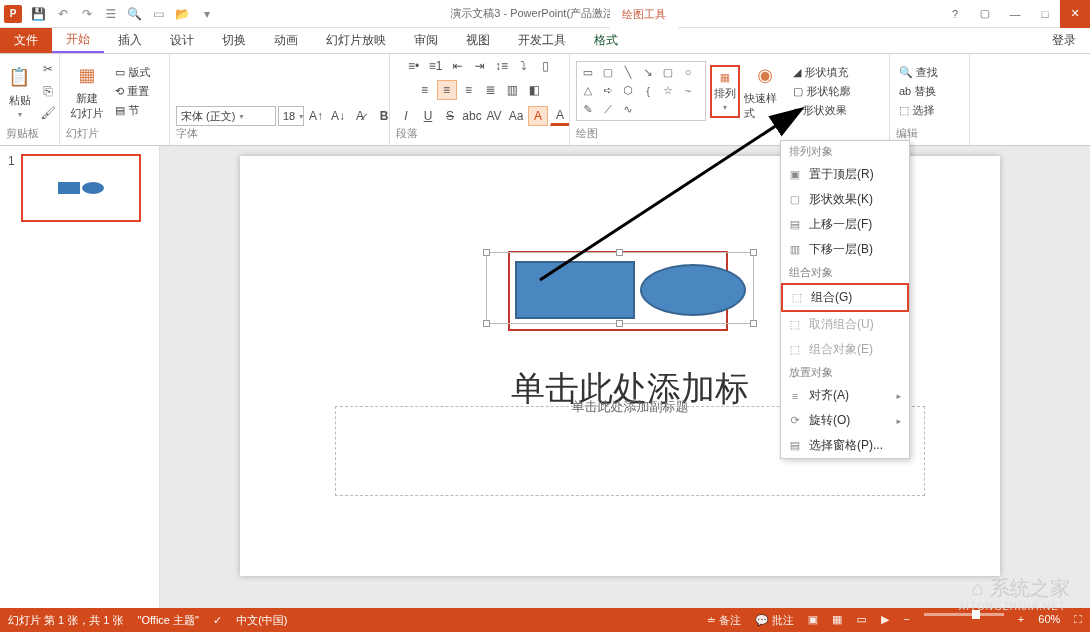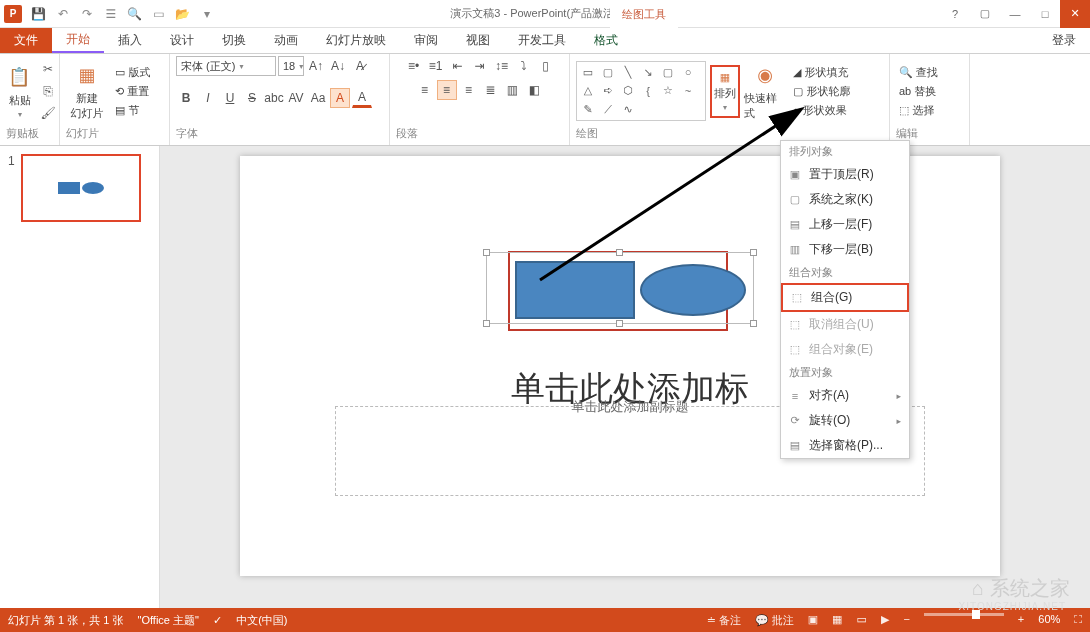--- a/index.html
+++ b/index.html
@@ -164,21 +164,21 @@
         <div class="small-btn">
             <span>▤</span>
             <span>节</span>
           </div>
       </div>
     </div>
     <div class="group-label">幻灯片</div>
   </div>
 
   <div class="group" style="width:220px">
-    <div class="group-body" style="flex-direction:column;align-items:flex-start;gap:12px">
+    <div class="group-body" style="flex-direction:row;align-items:flex-end;gap:4px">
       <div class="font-box">
         <div class="combo" style="width:100px">
             <span>宋体 (正文)</span>
             <span class="drop">▾</span>
           </div>
         <div class="combo" style="width:26px">
             <span>18</span>
             <span class="drop">▾</span>
           </div>
         <div class="ico-btn">A↑</div>
@@ -293,21 +293,21 @@
 </div>
 
 <div class="arrange-menu">
   <div class="menu-header">排列对象</div>
   <div class="menu-item">
       <span class="mi-ico">▣</span>
       <span>置于顶层(R)</span>
     </div>
   <div class="menu-item">
       <span class="mi-ico">▢</span>
-      <span>系统之家(K)</span>
+      <span>形状效果(K)</span>
     </div>
   <div class="menu-item">
       <span class="mi-ico">▤</span>
       <span>上移一层(F)</span>
     </div>
   <div class="menu-item">
       <span class="mi-ico">▥</span>
       <span>下移一层(B)</span>
     </div>
   <div class="menu-header">组合对象</div>

